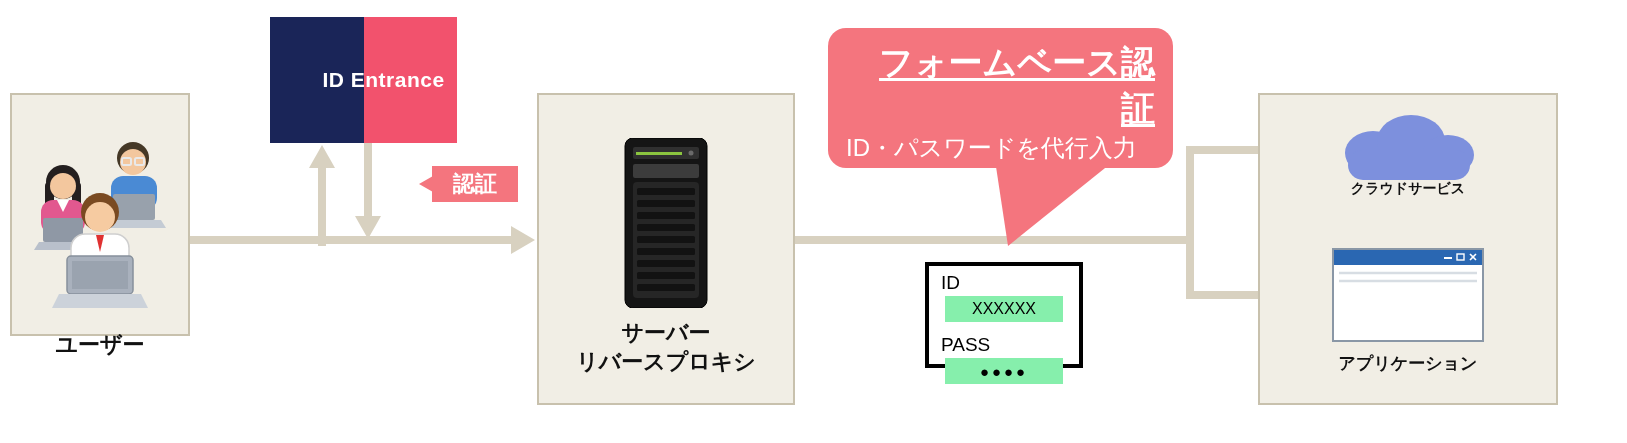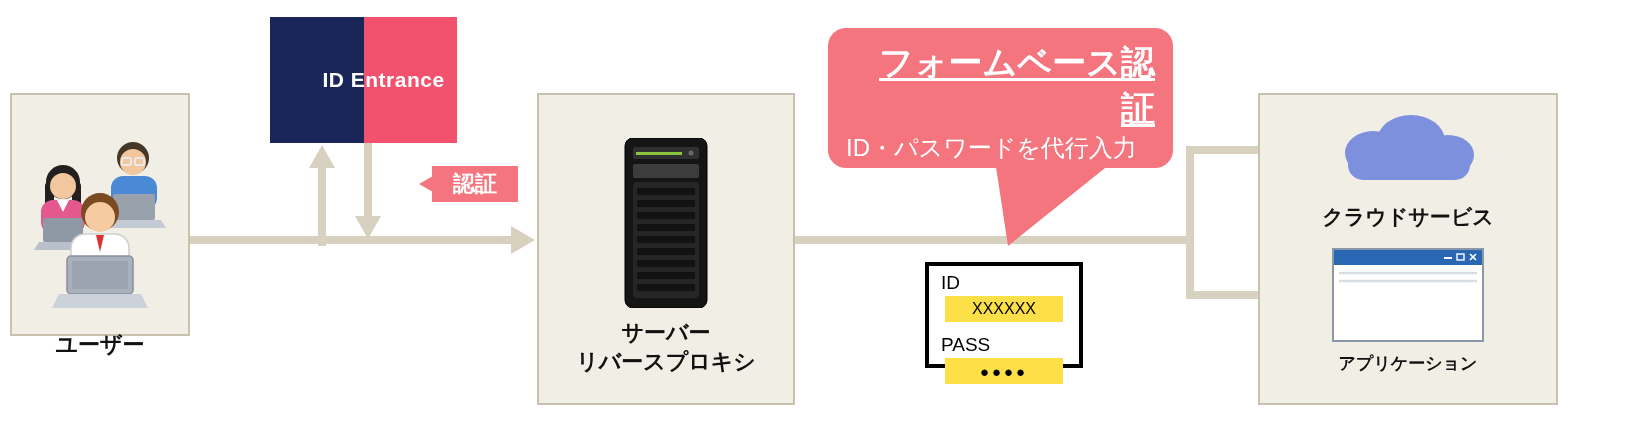--- a/index.html
+++ b/index.html
@@ -30,34 +30,34 @@
   #callout{position:absolute;left:828px;top:28px;width:345px;height:140px;background:#f4757e;
            border-radius:18px;color:#fff;box-sizing:border-box;padding:12px 18px 0 18px;z-index:3;}
   #callout .callout-title{text-align:right;font-size:34px;font-weight:bold;
            text-decoration:underline;text-underline-offset:4px;}
   #callout .callout-body{font-size:24px;line-height:1.35;}
   #callout-tail{position:absolute;left:975px;top:156px;width:150px;height:95px;z-index:2;}
 
   #login-form{position:absolute;left:925px;top:262px;width:158px;height:106px;background:#fff;
               border:4px solid #000;box-sizing:border-box;z-index:4;}
   .form-label{position:absolute;left:12px;font-size:19px;color:#000;}
-  .form-input{position:absolute;left:16px;width:118px;height:26px;background:#fde047;
+  .form-input{position:absolute;left:16px;width:118px;height:26px;background:#86efac;
               display:flex;align-items:center;justify-content:center;font-size:16px;color:#000;}
   #form-id-label{top:6px;}
   #form-id-input{top:30px;}
   #form-pass-label{top:68px;}
   #form-pass-input{top:92px;letter-spacing:3px;font-size:15px;}
 
   #users-icon{position:absolute;left:15px;top:138px;}
   #server-icon{position:absolute;left:624px;top:138px;}
   #users-label{top:236px;}
   #proxy-label{top:224px;}
 
   #cloud-icon{position:absolute;left:1323px;top:108px;}
-  #cloud-label{top:108px;font-size:21px;}
+  #cloud-label{top:84px;font-size:14px;}
   #browser-icon{position:absolute;left:1332px;top:248px;}
   #app-label{top:258px;font-size:17px;}
 </style>
 </head>
 <body>
 
 <div id="canvas">
 
   <svg id="arrows" viewBox="0 0 1627 443">
     <g stroke="#d8d1c0" stroke-width="8" fill="none" stroke-linecap="square">

